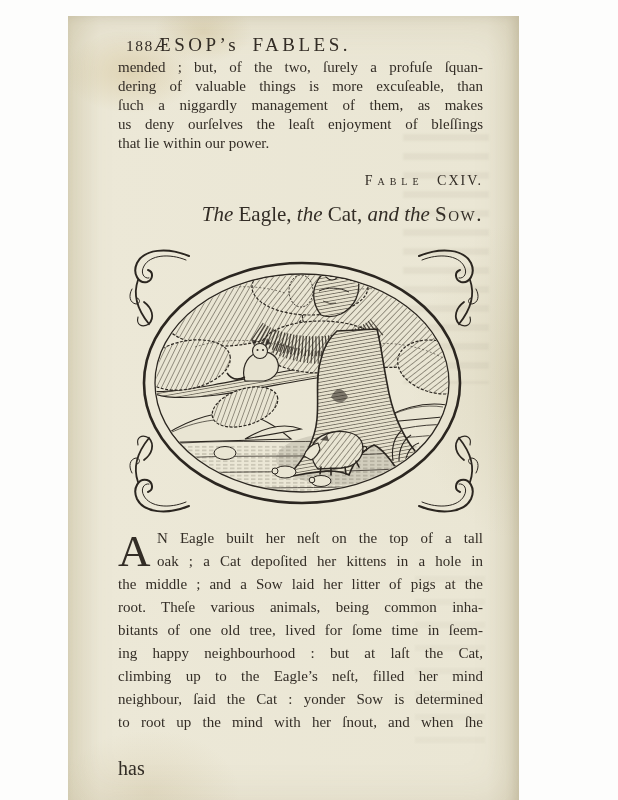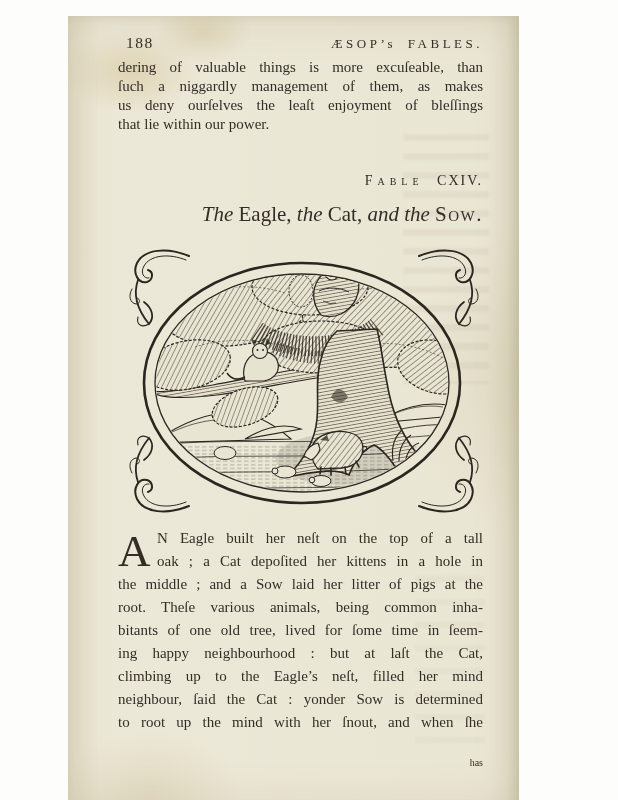--- a/index.html
+++ b/index.html
@@ -19,51 +19,52 @@
     box-shadow:inset 0 0 46px rgba(138,122,78,.20), inset -4px 0 10px rgba(130,115,75,.18);
     margin-top:16px;
   }
   .ghost{position:absolute;pointer-events:none;filter:blur(1.2px);opacity:.55}
   .ghost.g1{right:30px;top:118px;width:86px;height:250px;
     background:repeating-linear-gradient(180deg, rgba(92,82,58,.10) 0 7px, transparent 7px 19px);}
   .ghost.g2{right:34px;top:560px;width:70px;height:170px;
     background:repeating-linear-gradient(180deg, rgba(92,82,58,.07) 0 6px, transparent 6px 23px);}
   .header{position:absolute;top:18px;left:58px;right:36px;display:flex;align-items:baseline}
   .pagenum{font-size:15.5px;letter-spacing:1.5px}
-  .runtitle{flex:1;text-align:right;font-size:13px;letter-spacing:3.5px;word-spacing:5px}
+  .runtitle{flex:1;text-align:left;font-size:19px;letter-spacing:3.5px;word-spacing:5px}
   .lead{position:absolute;top:42px;left:50px;right:36px;font-size:15px;line-height:19px}
   .line{text-align:justify;text-align-last:justify}
   .line.plain{text-align-last:left}
   .fable-head{position:absolute;top:157px;left:50px;right:36px;text-align:right;font-size:14px}
   .fable-head .sc1{font-variant:small-caps;letter-spacing:5px}
   .fable-head .num{letter-spacing:2px;margin-left:10px}
   .fable-title{position:absolute;top:186px;left:50px;right:36px;text-align:right;font-size:21px}
   .fable-title .it{font-style:italic}
   .fable-title .sc{font-variant:small-caps;letter-spacing:1.5px}
   .figure{position:absolute;left:57px;top:231px;width:358px;height:268px}
   .body-par{position:absolute;top:511px;left:50px;right:36px;font-size:15px;line-height:23px}
   .dropcap{position:absolute;top:513px;left:50px;font-size:45px;line-height:44px;font-weight:400}
   .body-par .dcpad{padding-left:39px}
-  .catchword{position:absolute;top:741px;left:50px;right:36px;text-align:right;font-size:10px}
+  .catchword{position:absolute;top:741px;left:50px;right:36px;text-align:left;font-size:20px}
 </style>
 </head>
 <body>
 
 <div class="scan">
   <div class="paper">
     <div class="ghost g1"></div>
     <div class="ghost g2"></div>
 
     <div class="header">
       <span class="pagenum">188</span>
       <span class="runtitle">ÆSOP’s FABLES.</span>
     </div>
 
     <div class="lead">
 
+    <div class="line">mended ; but, of the two, ſurely a profuſe ſquan-</div>
         <div class="line">dering of valuable things is more excuſeable, than</div>
         <div class="line">ſuch a niggardly management of them, as makes</div>
         <div class="line">us deny ourſelves the leaſt enjoyment of bleſſings</div>
         <div class="line plain">that lie within our power.</div>
       </div>
 
     <div class="fable-head">
       <span class="sc1">Fable</span>
       <span class="num">CXIV.</span>
     </div>

